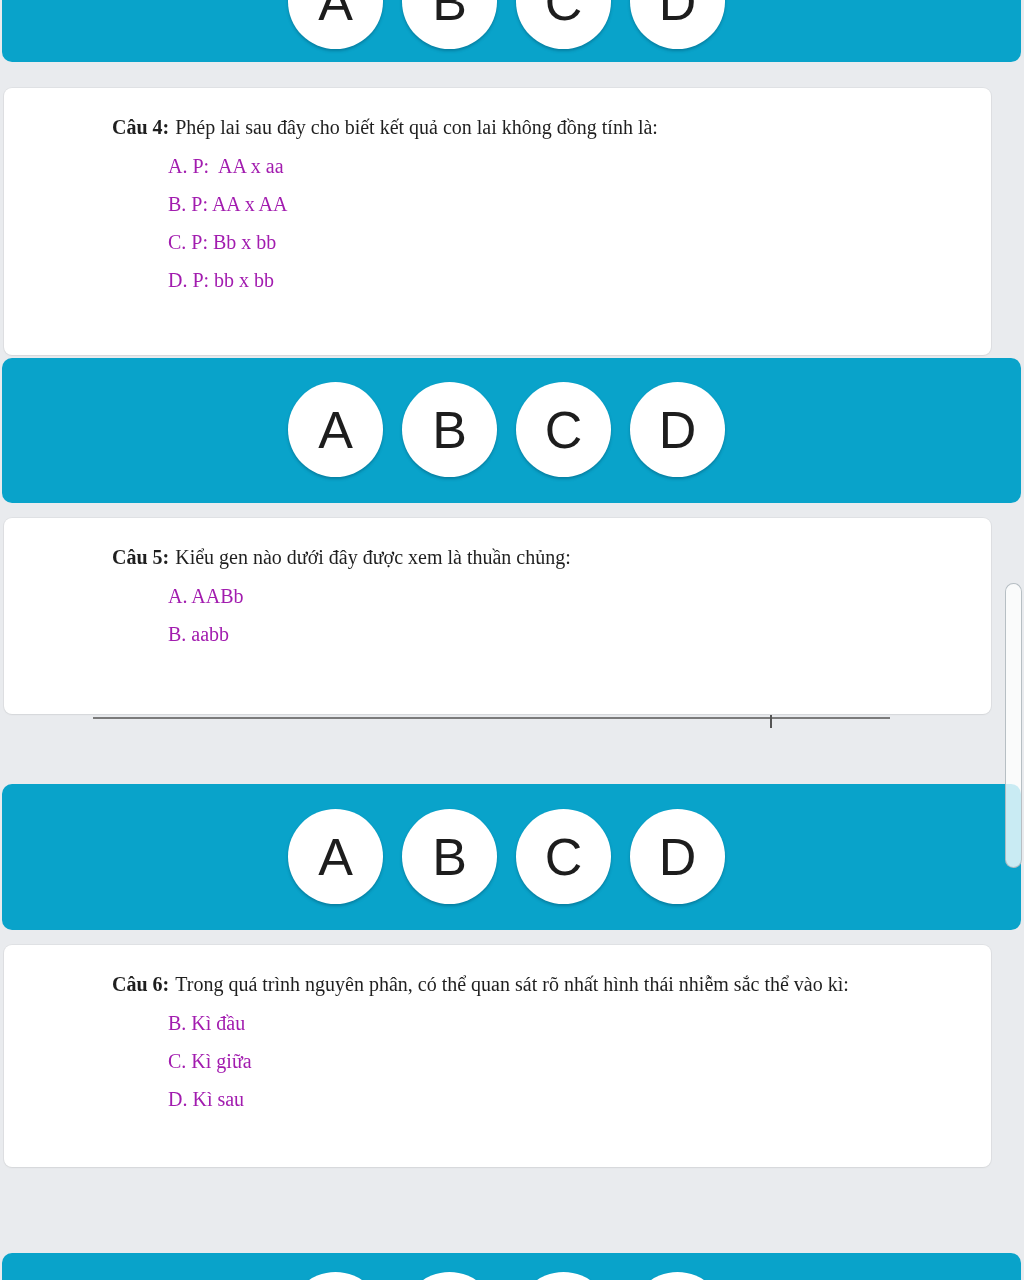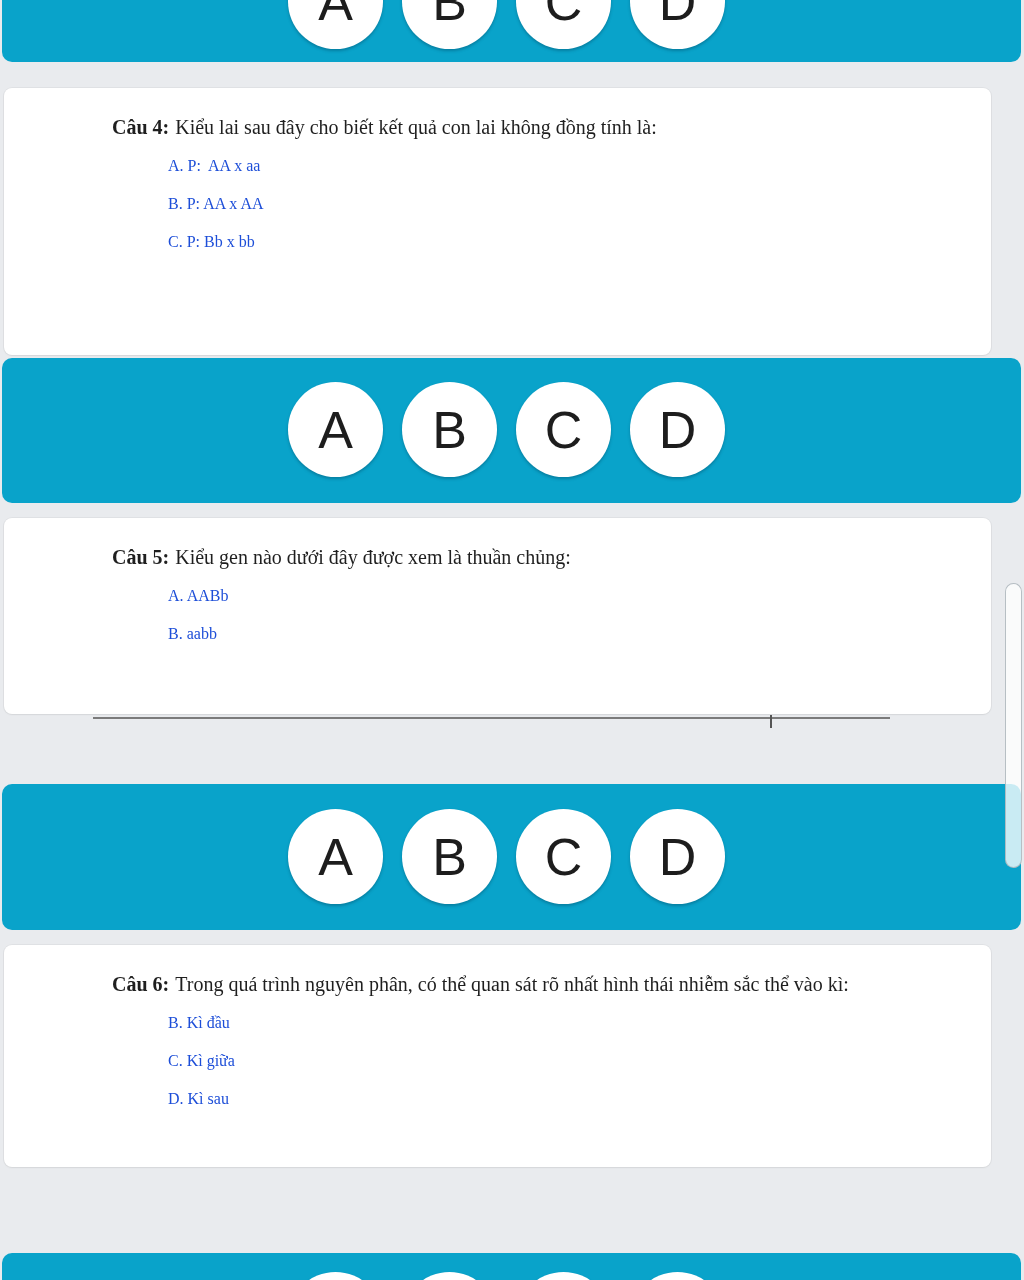--- a/index.html
+++ b/index.html
@@ -46,21 +46,21 @@
   .card-q4 { top:88px;  height:267px; }
   .card-q5 { top:518px; height:196px; }
   .card-q6 { top:945px; height:222px; }
   .question {
     margin:0; font-size:20px; line-height:39px; color:#1f1f1f;
     text-align:justify;
   }
   .q-label { font-weight:bold; margin-right:6px; }
   .options { margin:0; padding-left:56px; }
   .option {
-    font-size:16px; line-height:38px; color:#1d4ed8;
+    font-size:20px; line-height:38px; color:#a21caf;
     white-space:pre-wrap;
   }
   
   .divider {
     position:absolute; left:89px; top:199px;
     width:797px; height:2px; background:#7b7b7b;
   }
   .divider-tick {
     position:absolute; left:766px; top:197px;
     width:2px; height:13px; background:#555;
@@ -90,25 +90,26 @@
       <button class="circle">
           <span>C</span>
         </button>
       <button class="circle">
           <span>D</span>
         </button>
     </div>
   </div>
 
   <section class="card card-q4">
-    <p class="question"><b class="q-label">Câu 4:</b><span>Kiểu lai sau đây cho biết kết quả con lai không đồng tính là:</span></p>
+    <p class="question"><b class="q-label">Câu 4:</b><span>Phép lai sau đây cho biết kết quả con lai không đồng tính là:</span></p>
     <div class="options">
       <div class="option">A. P:  AA x aa</div>
       <div class="option">B. P: AA x AA</div>
       <div class="option">C. P: Bb x bb</div>
+      <div class="option">D. P: bb x bb</div>
     </div>
   </section>
 
   <div class="band band-mid1">
     <div class="circle-row">
       <button class="circle">
           <span>A</span>
         </button>
       <button class="circle">
           <span>B</span>

